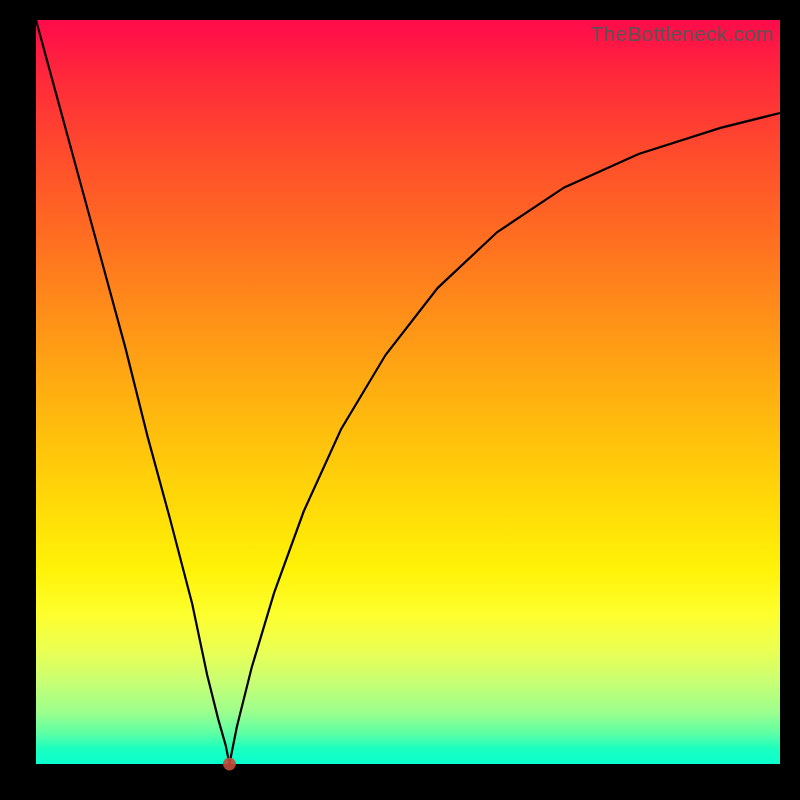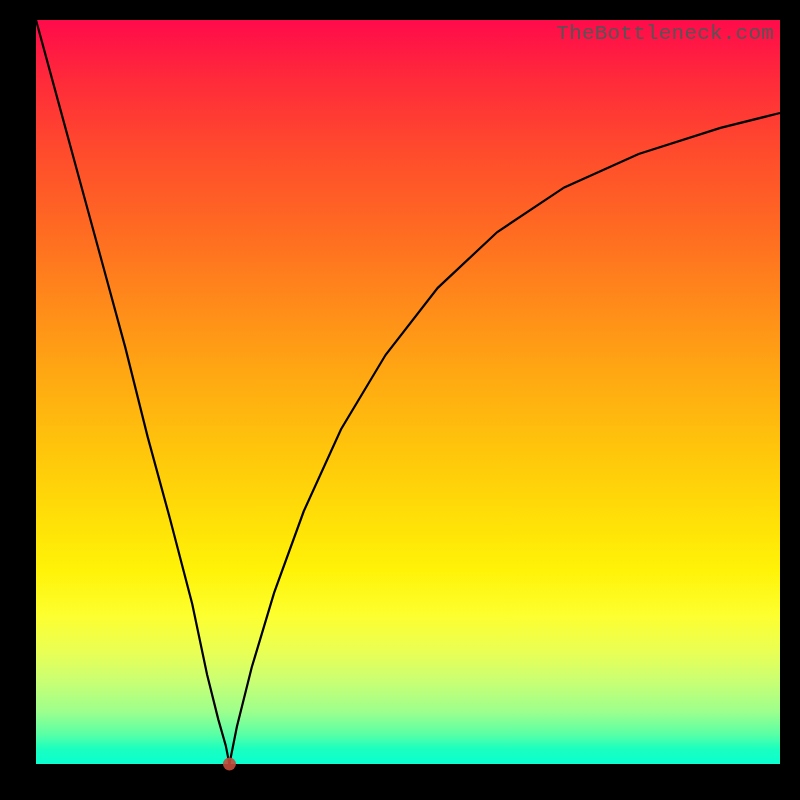--- a/index.html
+++ b/index.html
@@ -9,21 +9,20 @@
     height: 800px;
     overflow: hidden;
     background: #000;
     font-family: Arial, Helvetica, sans-serif;
   }
   .frame {
     position: relative;
     width: 636px;
     height: 800px;
     background: #000;
-    font-family: Liberation Mono, monospace;
   }
   .plot {
     position: absolute;
     left: 36px;
     top: 20px;
     width: 744px;
     height: 744px;
     background: linear-gradient(to bottom,
       #ff0b4b 0%,
       #ff2a3a 8%,

